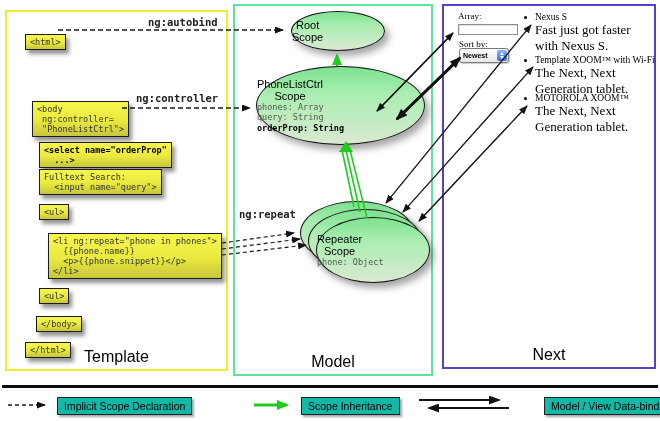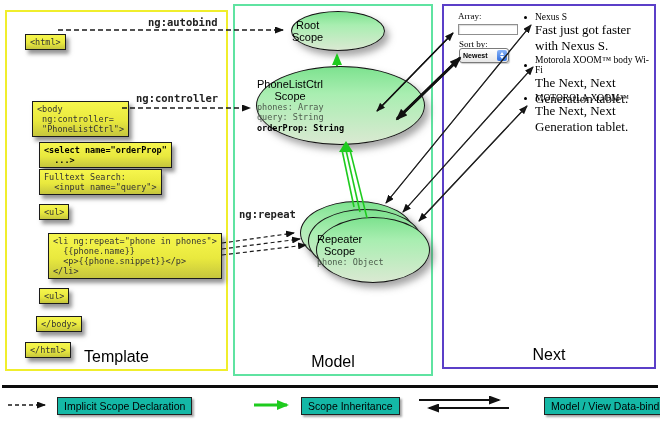--- a/index.html
+++ b/index.html
@@ -132,21 +132,21 @@
   <div class="v-item vi-1">
     <div class="v-item-row">
         <span class="bullet"></span>
       <span>Nexus S</span>
       </div>
     <div class="v-snippet">Fast just got faster with Nexus S.</div>
   </div>
   <div class="v-item vi-2">
     <div class="v-item-row">
         <span class="bullet"></span>
-      <span>Motorola XOOM™ body Wi-Fi</span>
+      <span>Template XOOM™ with Wi-Fi</span>
       </div>
     <div class="v-snippet">The Next, Next Generation tablet.</div>
   </div>
   <div class="v-item vi-3">
     <div class="v-item-row">
         <span class="bullet"></span>
       <span>MOTOROLA XOOM™</span>
       </div>
     <div class="v-snippet">The Next, Next Generation tablet.</div>
   </div>

